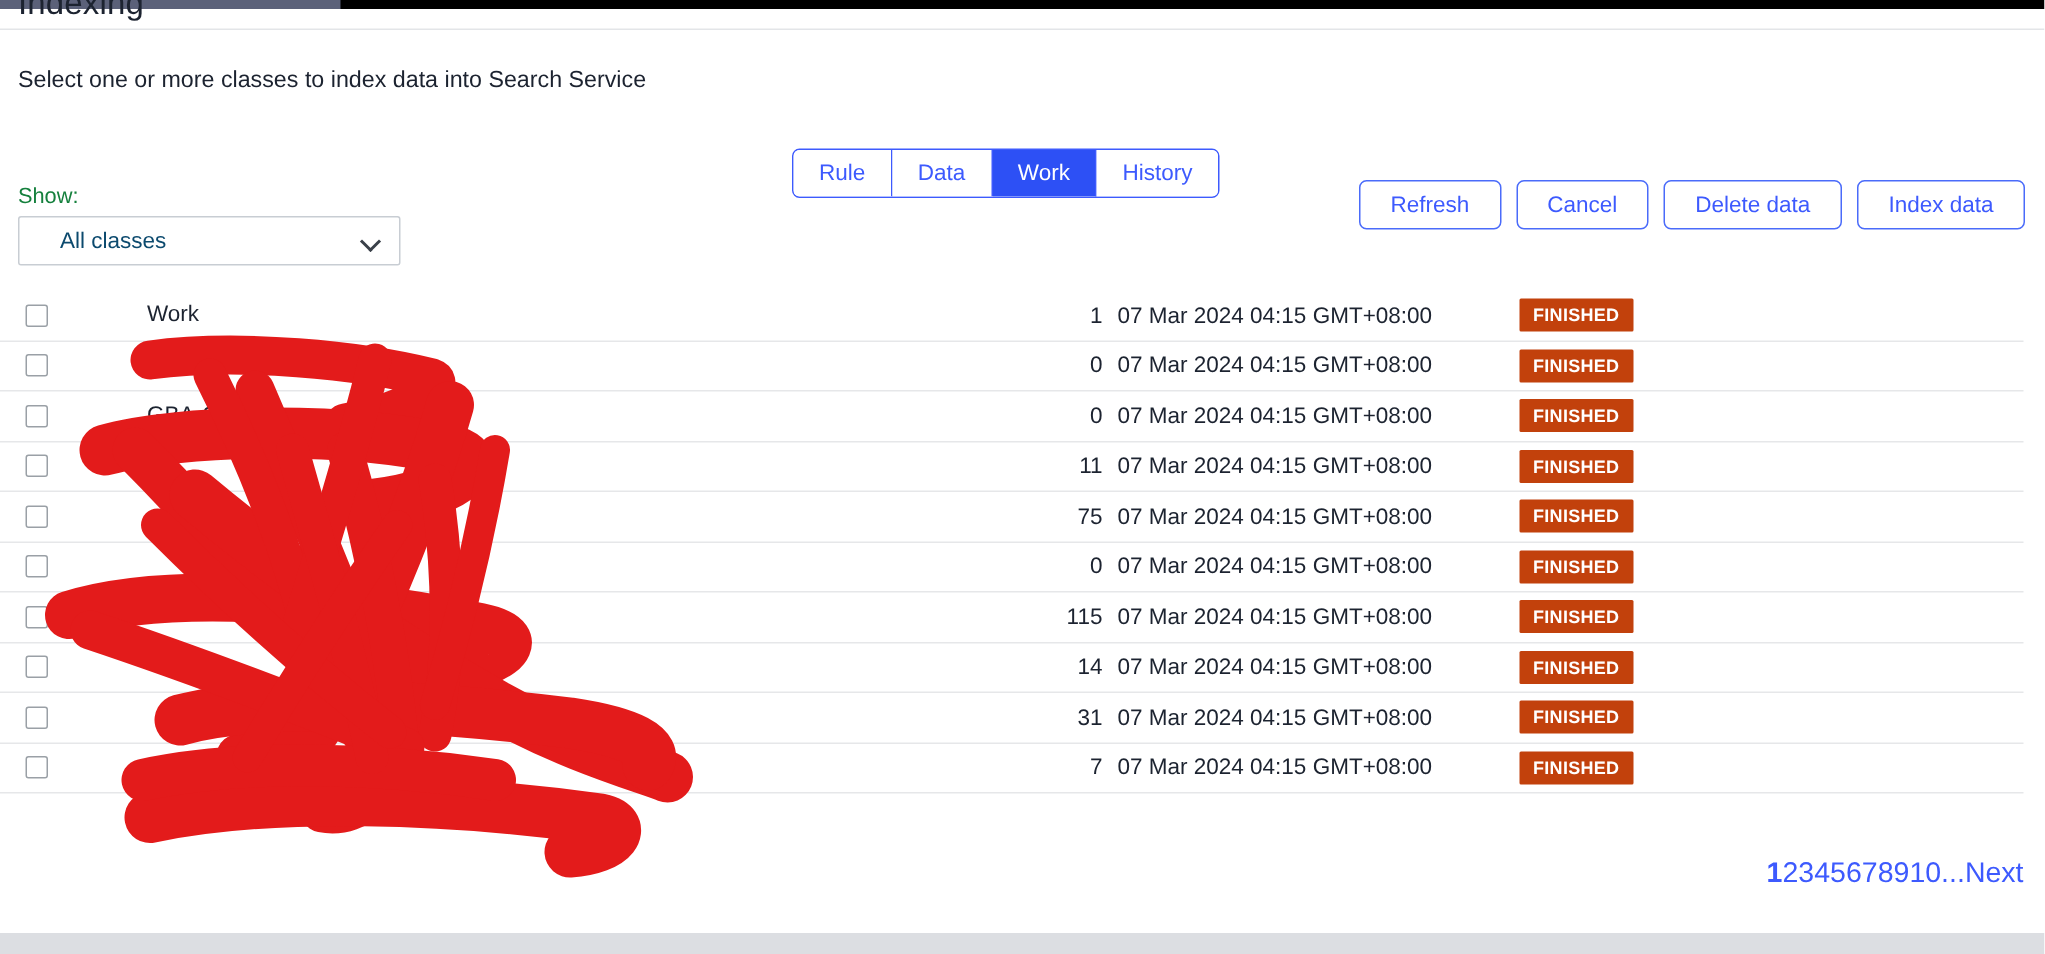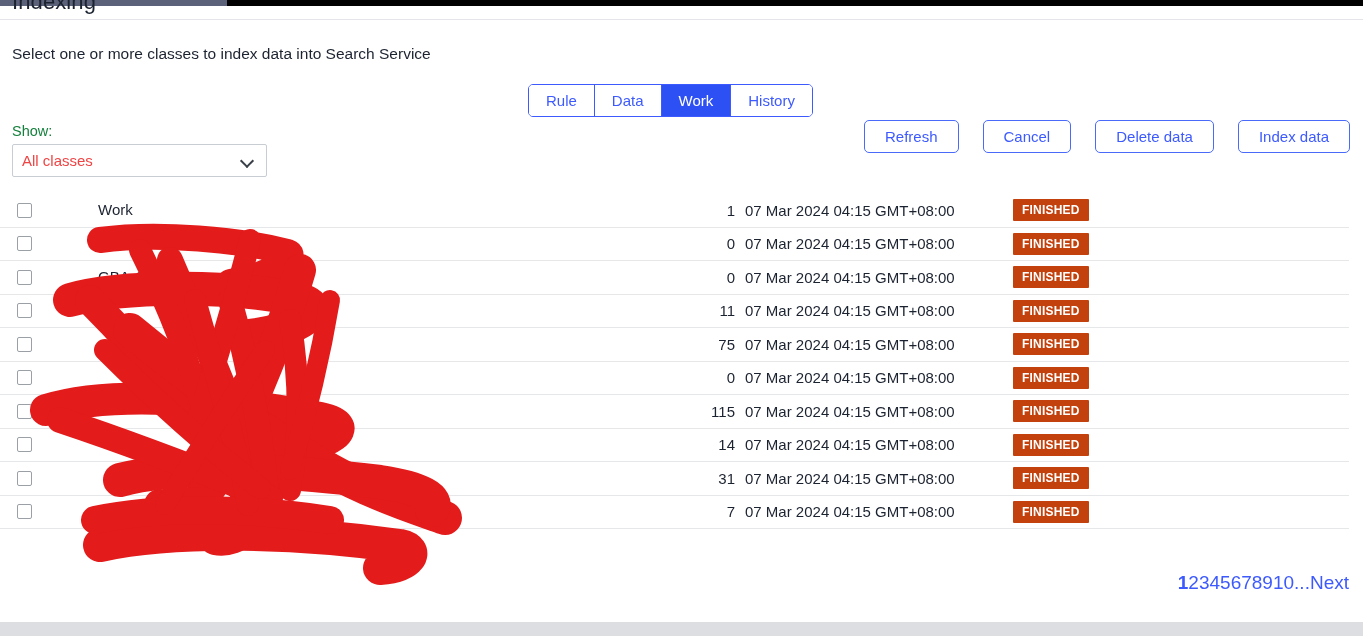--- a/index.html
+++ b/index.html
@@ -22,50 +22,50 @@
   }
   .title-rule { position:absolute; left:0; top:19px; width:1363px; height:1px; background:#e3e5e8; }
 
   .subtitle {
     position:absolute; left:12px; top:45px;
     font-size:15.5px; color:#1c2330; white-space:nowrap;
   }
 
   
   .tabs {
-    position:absolute; left:528px; top:84px;
+    position:absolute; left:528px; top:99px;
     display:flex; border:1px solid #3d5afe; border-radius:5px; overflow:hidden;
     height:33px;
   }
   .tab {
     display:flex; align-items:center; justify-content:center;
     padding:0 17px; font-size:15px; color:#3d5afe; background:#fff;
     border-right:1px solid #3d5afe; cursor:pointer; white-space:nowrap;
   }
   .tab:last-child { border-right:none; }
   .tab.active { background:#2d50f5; color:#fff; }
 
   
   .show-label { position:absolute; left:12px; top:123px; font-size:14.5px; color:#15803d; }
   .select-wrap {
     position:absolute; left:12px; top:144px; width:255px; height:33px;
     border:1px solid #c8cdd3; border-radius:2px; background:#fff;
     display:flex; align-items:center; padding:0 9px; cursor:pointer;
   }
-  .select-val { font-size:15px; color:#ef4444; flex:1; }
+  .select-val { font-size:15px; color:#0c4a6e; flex:1;margin-left:18px; }
   .chev { width:12px; height:12px; position:relative; margin-right:4px; }
   .chev::after {
     content:""; position:absolute; left:1px; top:1px;
     width:8px; height:8px;
     border-right:2px solid #3a4049; border-bottom:2px solid #3a4049;
     transform:rotate(45deg);
   }
 
   
-  .actions { position:absolute; right:13px; top:120px; display:flex; gap:24px; }
+  .actions { position:absolute; right:13px; top:120px; display:flex; gap:10px; }
   .btn {
     border:1px solid #4a6bfa; border-radius:5px; background:#fff;
     color:#3d5afe; font-size:15px; padding:0 20px; height:33px;
     display:flex; align-items:center; justify-content:center; cursor:pointer;
     white-space:nowrap;
   }
 
   
   .table { position:absolute; left:0; top:194px; width:1349px; }
   .thead {

